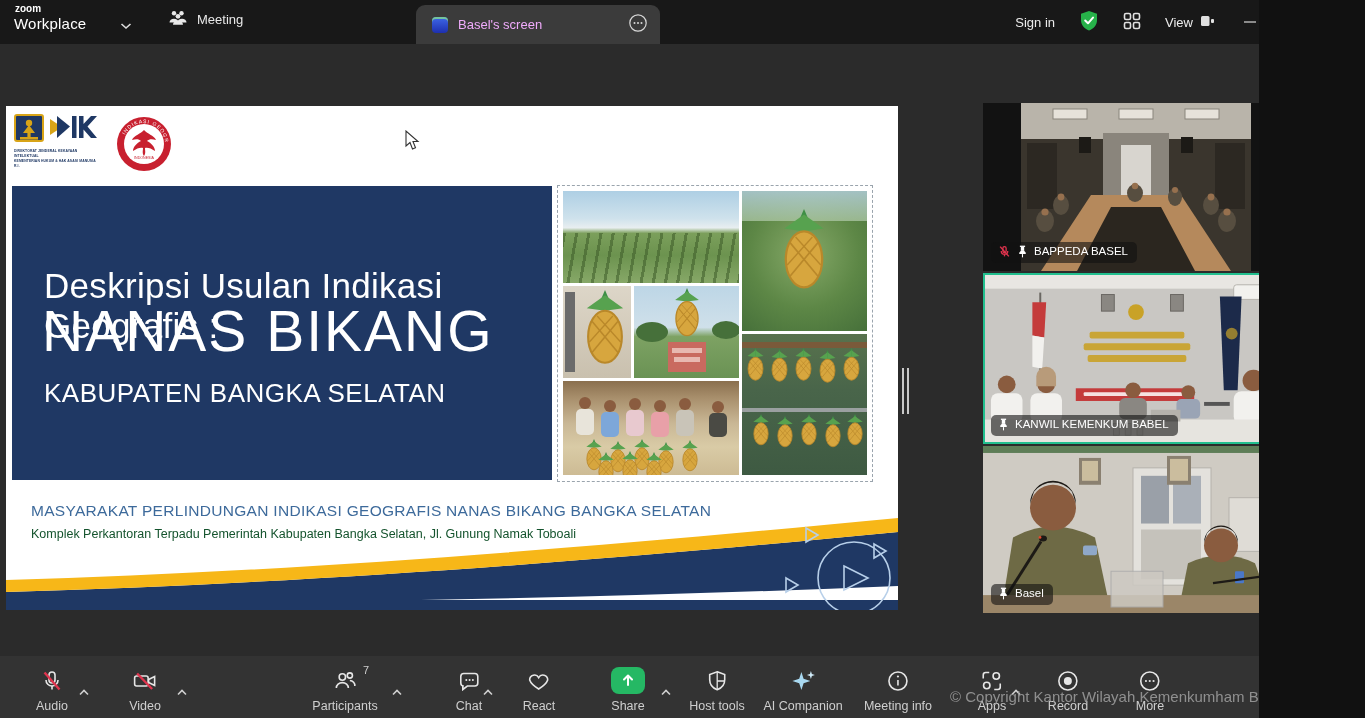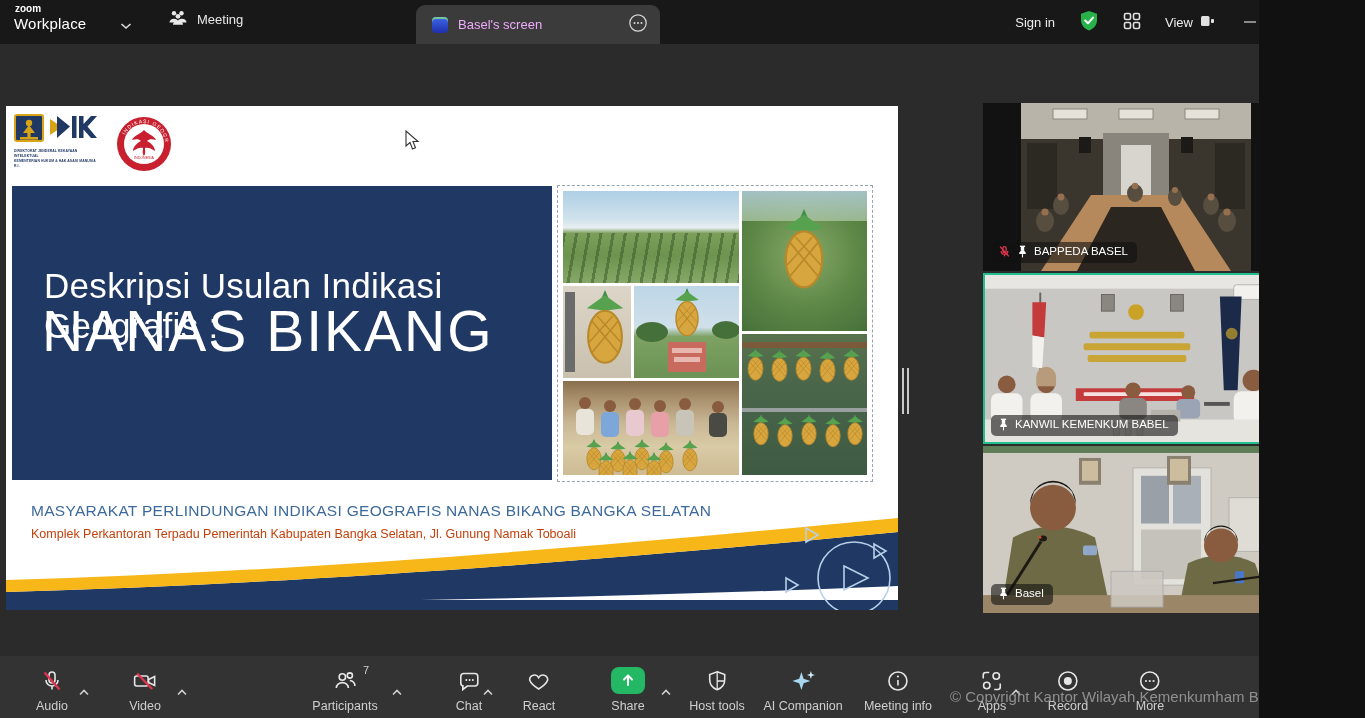--- a/index.html
+++ b/index.html
@@ -40,21 +40,21 @@
     background:linear-gradient(180deg,#aecfe4 0%,#cfe2ec 30%,#e8eef0 40%,#7b9f5b 46%,#6c934f 70%,#87a868 100%);}
   .ph1:before{content:"";position:absolute;left:0;top:42px;right:0;bottom:0;
     background:repeating-linear-gradient(100deg,rgba(60,90,40,.55) 0 3px,rgba(140,170,110,.0) 3px 12px);}
   .ph2{left:179px;top:0;width:125px;height:140px;background:radial-gradient(circle at 50% 45%,#86a968 0%,#5d8746 55%,#46703a 100%);}
   .ph2:before{content:"";position:absolute;left:0;top:0;right:0;height:30px;background:linear-gradient(180deg,#b8d3e4,#a9c4a0);opacity:.8;}
   .ph3{left:0;top:95px;width:68px;height:92px;background:linear-gradient(180deg,#ddd6c8,#c9c0ae);}
   .ph4{left:71px;top:95px;width:105px;height:92px;background:linear-gradient(180deg,#bdd6e6 0%,#cfe0ea 45%,#7da263 55%,#6a9254 100%);}
   .ph5{left:0;top:190px;width:176px;height:94px;background:linear-gradient(180deg,#8a6f4e 0%,#a88f6c 18%,#c9b795 45%,#d9cba6 70%,#cdbb94 100%);}
   .ph6{left:179px;top:143px;width:125px;height:141px;background:linear-gradient(180deg,#58724d 0%,#49654a 40%,#3e5a42 100%);}
   .org-line{position:absolute;left:25px;top:396px;font-size:15.5px;letter-spacing:.3px;color:#3d6a9b;}
-  .addr-line{position:absolute;left:25px;top:421px;font-size:12.5px;color:#c2410c;}
+  .addr-line{position:absolute;left:25px;top:421px;font-size:12.5px;color:#14532d;}
   .wave{position:absolute;left:0;bottom:0;width:892px;height:94px;}
   .cursor{position:absolute;left:399px;top:24px;z-index:5;}
   
   .divider{position:absolute;left:902px;top:368px;width:8px;height:46px;cursor:col-resize;}
   .divider i{position:absolute;top:0;bottom:0;width:2px;background:#c9c9c9;}
   .divider i.l{left:0;} .divider i.r{left:5px;}
   
   .vtile{position:absolute;left:983px;width:305px;background:#000;overflow:hidden;}
   .vt1{top:103px;height:168px;}
   .vt2{top:273px;height:171px;border:2px solid #21bf8e;}
@@ -200,20 +200,21 @@
         <g fill="#c8202f">
           <path d="M28 14c-3 4-10 5-12 10 4-1 7-1 9 1-4 2-8 6-8 10 4-3 8-4 10-3 0 3-1 5 1 8 2-3 1-5 1-8 2-1 6 0 10 3 0-4-4-8-8-10 2-2 5-2 9-1-2-5-9-6-12-10z"></path>
         </g>
         <text x="28" y="42.5" font-size="3.6" fill="#c8202f" text-anchor="middle">INDONESIA</text>
       </svg>
     </div>
 
     <div class="slide-navy">
       <div class="t-prefix">Deskripsi Usulan Indikasi Geografis :</div>
       <div class="t-main">NANAS BIKANG</div>
+      <div class="t-sub">KABUPATEN BANGKA SELATAN</div>
     </div>
 
     <div class="collage">
       <div class="coll-in">
         <svg width="0" height="0">
             <defs>
           <g id="pine">
             <polygon points="10,0 13,7 7,7" fill="#3f8f46"></polygon>
             <polygon points="10,2 17,7 10,8" fill="#57a24f"></polygon>
             <polygon points="10,2 3,7 10,8" fill="#57a24f"></polygon>

